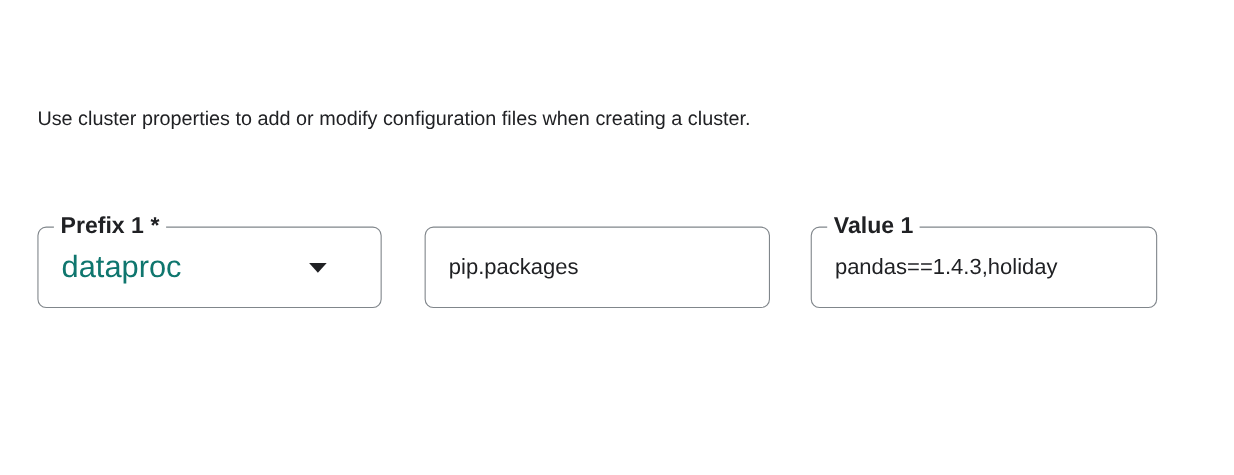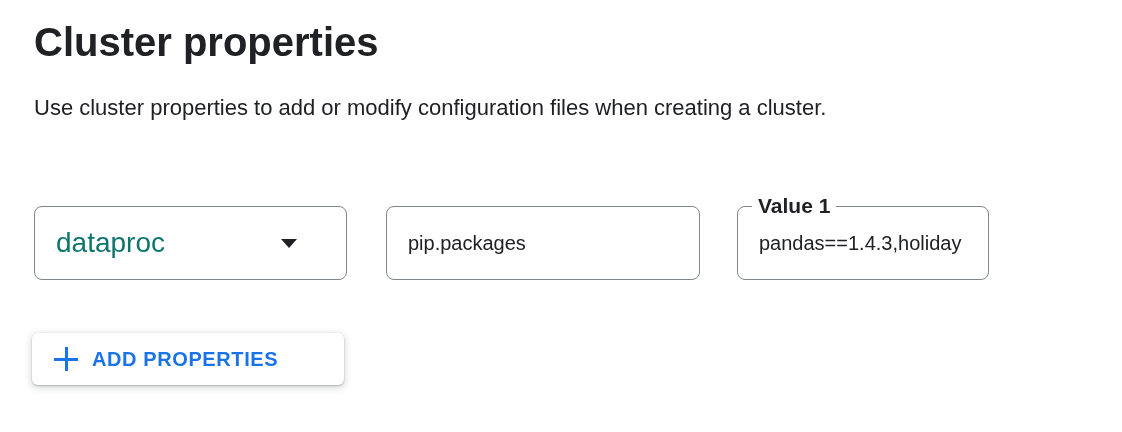--- a/index.html
+++ b/index.html
@@ -24,21 +24,21 @@
     line-height: 48px;
     font-weight: 700;
     color: #202124;
     letter-spacing: 0;
     margin: 0;
   }
   .page-description {
     position: absolute;
     left: 34px;
     top: 94px;
-    font-size: 22px;
+    font-size: 18px;
     line-height: 28px;
     font-weight: 400;
     color: #202124;
     margin: 0;
     white-space: nowrap;
   }
   
   .field {
     position: absolute;
     top: 206px;
@@ -55,21 +55,21 @@
     padding: 0 6px;
     background: #ffffff;
     font-size: 21px;
     line-height: 26px;
     font-weight: 600;
     color: #202124;
     white-space: nowrap;
   }
   .field-prefix { left: 34px;  width: 313px; cursor: pointer; }
   .field-key    { left: 386px; width: 314px; }
-  .field-value  { left: 737px; width: 252px; }
+  .field-value  { left: 737px; width: 315px; }
 
   .select-display {
     display: flex;
     align-items: center;
     height: 100%;
     padding-left: 21px;
     font-size: 28px;
     color: #0f766e;
   }
   .dropdown-arrow {
@@ -132,36 +132,32 @@
     letter-spacing: 0.6px;
     color: #1a73e8;
     white-space: nowrap;
   }
 </style>
 </head>
 <body>
 
 <div class="screen">
 
-  <h1 class="page-title">Cluster properties</h1>
 
   <p class="page-description">Use cluster properties to add or modify configuration files when creating a cluster.</p>
 
   <div class="field field-prefix" role="combobox">
+    <span class="field-label">Prefix 1 *</span>
     <div class="select-display">dataproc</div>
     <span class="dropdown-arrow"></span>
   </div>
 
   <div class="field field-key">
     <input class="text-input" type="text" value="pip.packages" style="">
   </div>
 
   <div class="field field-value">
     <span class="field-label">Value 1</span>
     <input class="text-input" type="text" value="pandas==1.4.3,holiday" style="">
   </div>
 
-  <button class="add-btn">
-    <span class="plus-icon"></span>
-    <span class="add-btn-label">ADD PROPERTIES</span>
-  </button>
 
 </div>
 
 </body></html>

